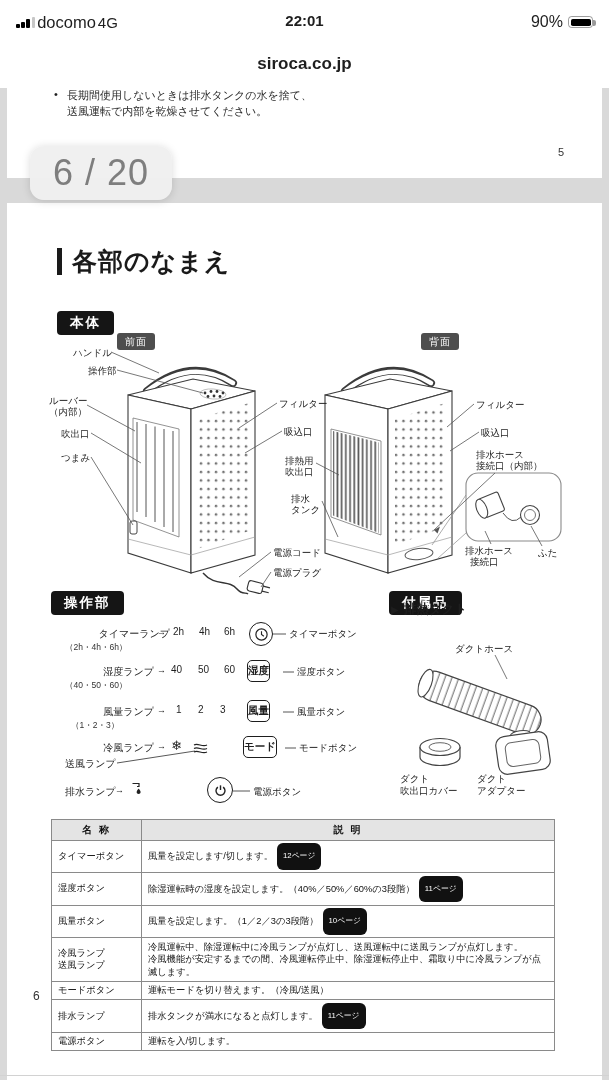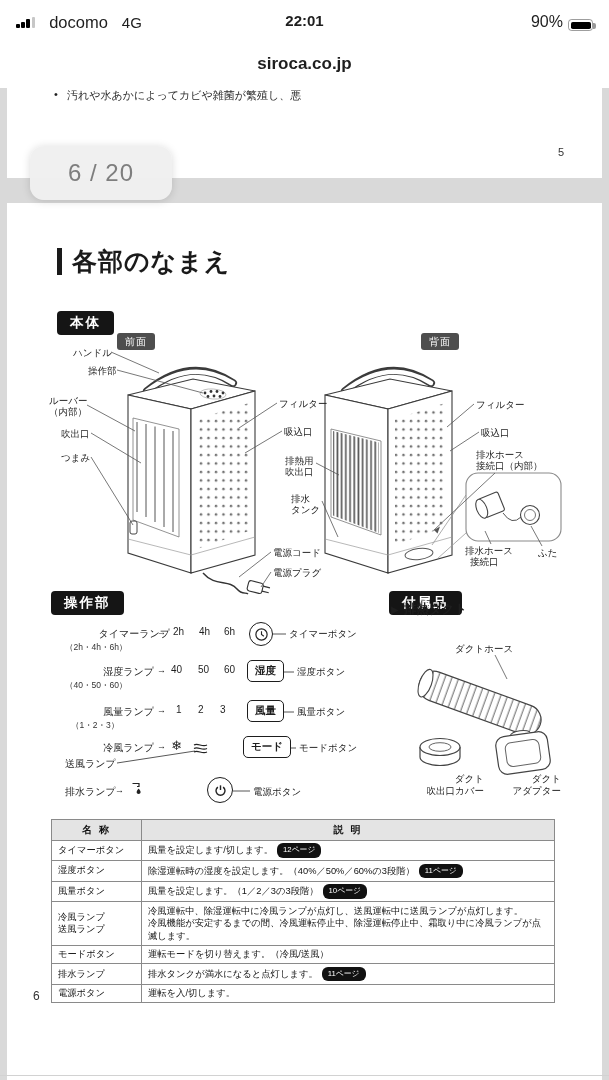--- a/index.html
+++ b/index.html
@@ -1,73 +1,73 @@
 <!DOCTYPE html>
 <html><head>
 <meta charset="utf-8">
 <style>
   *{margin:0;padding:0;box-sizing:border-box}
   html,body{width:609px;height:1080px}
   body{font-family:"Liberation Sans","DejaVu Sans",sans-serif;background:#fff;position:relative;overflow:hidden;color:#1e1e1e}
 
   
   .statusbar{position:absolute;top:0;left:0;width:609px;height:44px;background:#fff;display:flex;align-items:center;justify-content:space-between;padding:0 16px;z-index:6}
-  .sbleft{display:flex;align-items:center;gap:14px;font-size:16.5px}
+  .sbleft{display:flex;align-items:center;gap:2px;font-size:16.5px}
   .sigbars{display:flex;align-items:flex-end;gap:1.6px;height:12px}
   .sigbars i{display:block;width:3.6px;background:#000;border-radius:1px}
   .sbtime{position:absolute;left:50%;transform:translateX(-50%);top:12px;font-weight:bold;font-size:15px}
-  .sbright{display:flex;align-items:flex-end;gap:5px;font-size:16px}
+  .sbright{display:flex;align-items:center;gap:5px;font-size:16px}
   .battery{width:25px;height:12px;border:1px solid rgba(0,0,0,.38);border-radius:3.5px;position:relative}
   .bfill{position:absolute;top:1.5px;left:1.5px;bottom:1.5px;width:89%;background:#000;border-radius:1.8px}
   .bnub{position:absolute;right:-4px;top:3px;width:2.6px;height:5.5px;background:rgba(0,0,0,.4);border-radius:0 2px 2px 0}
 
   .sitetitle{position:absolute;top:54px;left:0;width:609px;text-align:center;font-weight:bold;font-size:17px;background:#fff;height:34px;z-index:5}
 
   
   .content{position:absolute;top:88px;left:0;right:0;bottom:0;background:#d9d9d9}
   .page{position:absolute;left:7px;width:595px;background:#fff}
   .page5{top:0;height:90px;overflow:hidden}
   .page6{top:115px;height:971px;overflow:hidden}
   .pagenext{top:964px;height:28px}
   .bottomline{position:absolute;left:0;top:987px;width:609px;height:1px;background:#d2d2d2}
 
   .p5bullet{position:absolute;left:47px;top:0;font-size:11px}
   .p5text{position:absolute;left:60px;top:0;font-size:11px;line-height:15.5px;color:#2a2a2a;white-space:nowrap}
   .p5num{position:absolute;right:38px;top:58px;font-size:11px;color:#333}
 
-  .pill{position:absolute;left:30px;top:146px;width:142px;height:54px;background:rgba(240,240,240,.97);border-radius:14px;box-shadow:0 1px 8px rgba(0,0,0,.15);display:flex;align-items:center;justify-content:center;font-size:24px;color:#7e7e7e;letter-spacing:1px;z-index:7}
+  .pill{position:absolute;left:30px;top:146px;width:142px;height:54px;background:rgba(240,240,240,.97);border-radius:14px;box-shadow:0 1px 8px rgba(0,0,0,.15);display:flex;align-items:center;justify-content:center;font-size:36px;color:#7e7e7e;letter-spacing:1px;z-index:7}
 
   
   .p6title{position:absolute;left:50px;top:42px;display:flex;align-items:center;gap:10px;font-size:25px;font-weight:bold;letter-spacing:1px;color:#1a1a1a}
   .titlebar{width:5px;height:27px;background:#1a1a1a}
   .secbadge{position:absolute;background:#151515;color:#fff;font-weight:bold;font-size:13.5px;padding:3px 13px;border-radius:4px;letter-spacing:2px}
   .viewbadge{position:absolute;background:#4e4e4e;color:#fff;font-size:10px;padding:1.5px 8px;border-radius:3px;letter-spacing:1px}
   .diagram{position:absolute;left:26px;top:130px;width:562px;height:262px}
   .diagram svg{position:absolute;left:0;top:0}
   .lbl{position:absolute;font-size:9.5px;line-height:11px;white-space:nowrap;color:#1e1e1e}
 
   .controls{position:absolute;left:50px;top:416px;width:345px;height:195px;font-size:10px}
   .controls .abs{position:absolute;white-space:nowrap}
   .cl-lamp{width:97px;text-align:right;display:inline-block}
   .cl-sub{font-size:8.5px;color:#333}
   .cl-val{font-size:10px}
   .cl-btnlabel{font-size:9.5px}
-  .btn{position:absolute;border:1.4px solid #1d1d1d;border-radius:5px;font-weight:bold;font-size:10.5px;padding:3px 7px;background:#fff}
+  .btn{position:absolute;border:1.4px solid #1d1d1d;border-radius:5px;font-weight:bold;font-size:10.5px;padding:3px 0;background:#fff}
   .btn-round{width:24px;height:24px;border-radius:50%;display:flex;align-items:center;justify-content:center;padding:0}
 
   .accHead{position:absolute;left:384px;top:398px;font-size:12.5px;font-weight:bold}
   .accHead .mk{font-size:10px;margin-right:5px}
   .accillus{position:absolute;left:388px;top:438px;width:205px;height:142px}
-  .accCap{position:absolute;width:84px;text-align:right;font-size:9.5px;line-height:11.5px}
+  .accCap{position:absolute;width:84px;text-align:left;font-size:9.5px;line-height:11.5px}
 
   .spec{position:absolute;left:44px;top:616px;width:504px;border-collapse:collapse;font-size:9.3px;line-height:1.35;color:#111}
   .spec th,.spec td{border:1px solid #8a8a8a;padding:2.5px 6px;vertical-align:middle;text-align:left}
   .spec th{background:#e4e4e4;font-size:10px;text-align:center;padding:3px;letter-spacing:2px}
   .c1{width:90px}
-  .pbadge{display:inline-block;background:#111;color:#fff;font-size:7.8px;line-height:10.5px;padding:2px 6px;border-radius:6px;margin-left:4px;vertical-align:1px}
+  .pbadge{display:inline-block;background:#111;color:#fff;font-size:7.8px;line-height:10.5px;padding:8px 6px;border-radius:6px;margin-left:4px;vertical-align:1px}
   .pbadge:empty{display:none}
   .p6num{position:absolute;left:26px;top:786px;font-size:12px;color:#333}
 </style>
 </head>
 <body>
 
 <div class="statusbar">
   <div class="sbleft">
     <span class="sigbars">
         <i style="height:4.5px"></i>
@@ -88,21 +88,22 @@
   </div>
 </div>
 
 <div class="sitetitle">siroca.co.jp</div>
 
 <div class="content">
 
   <div class="page page5">
     <span class="p5bullet">•</span>
     <div class="p5text">
-      <div>汚れや水あかによってカビや雑菌が繁殖し、悪</div>
+      <div>長期間使用しないときは排水タンクの水を捨て、</div>
+      <div>送風運転で内部を乾燥させてください。</div>
     </div>
     <span class="p5num">5</span>
   </div>
 
   <div class="page page6">
 
     <div class="p6title">
       <span class="titlebar"></span>
       <span>各部のなまえ</span>
     </div>

